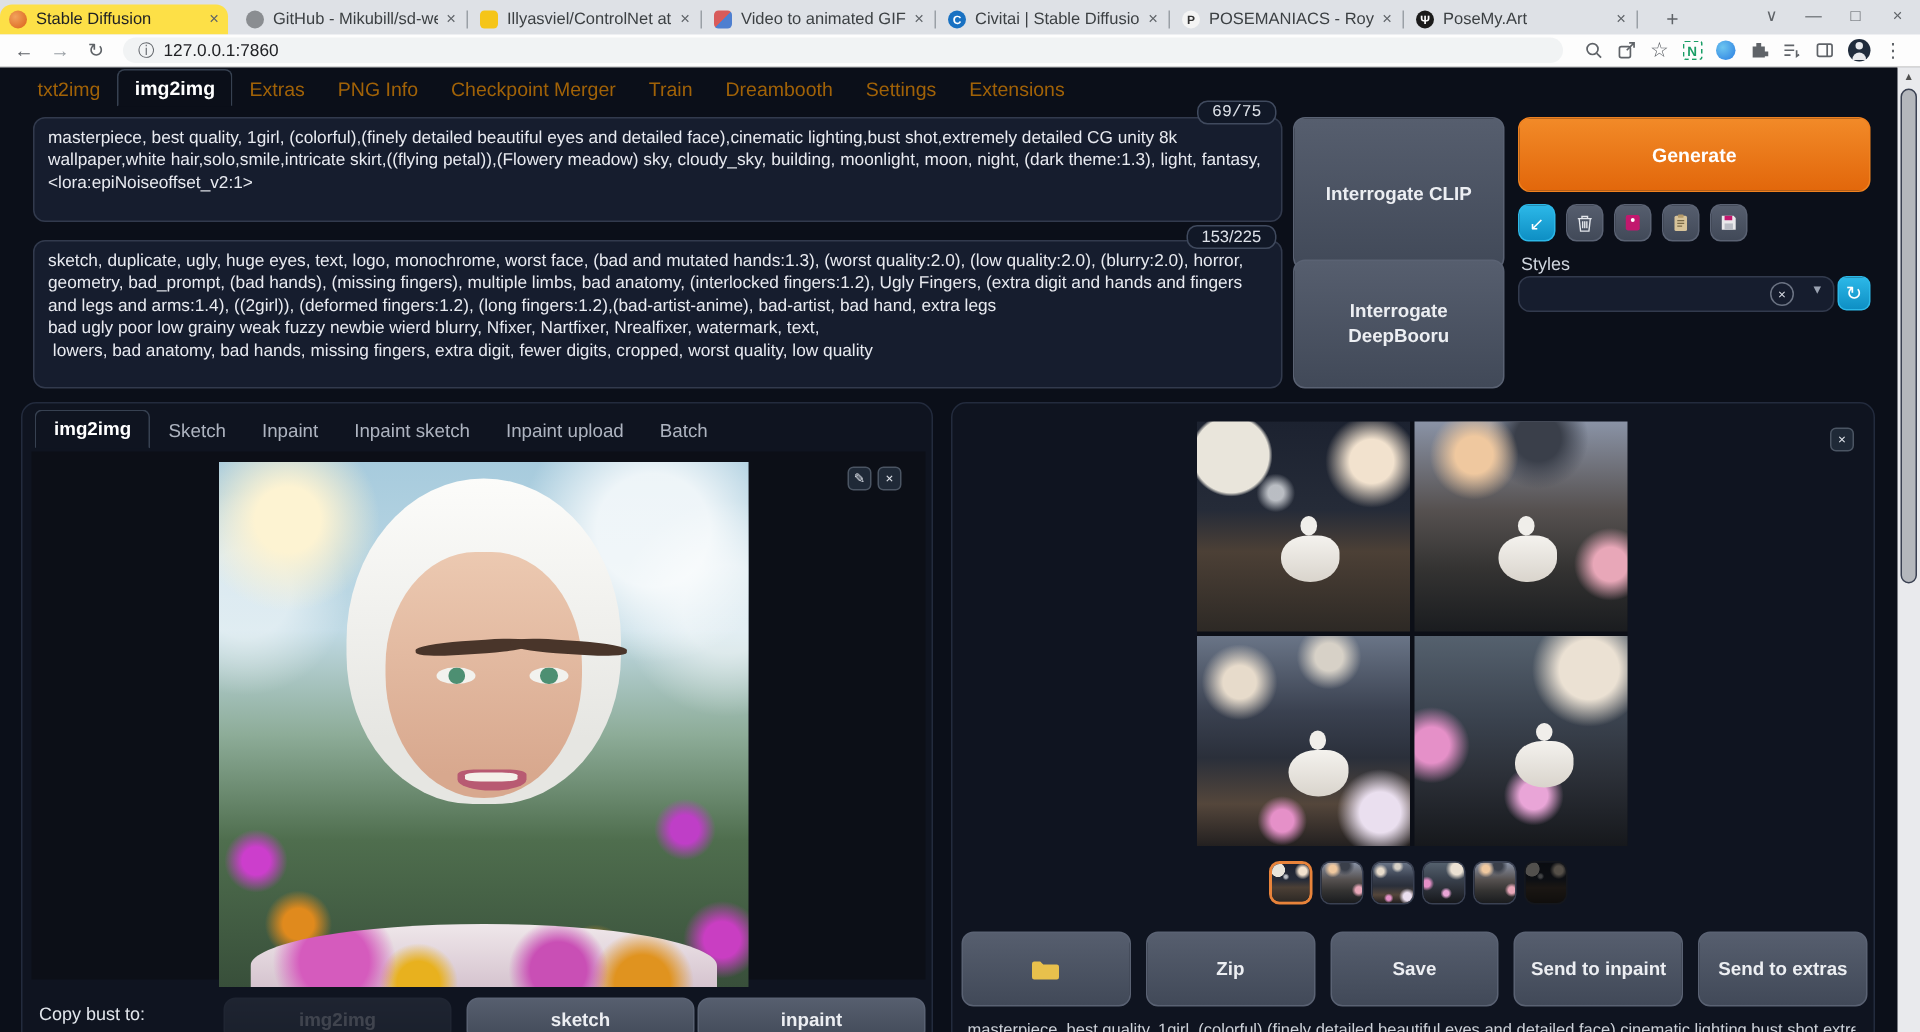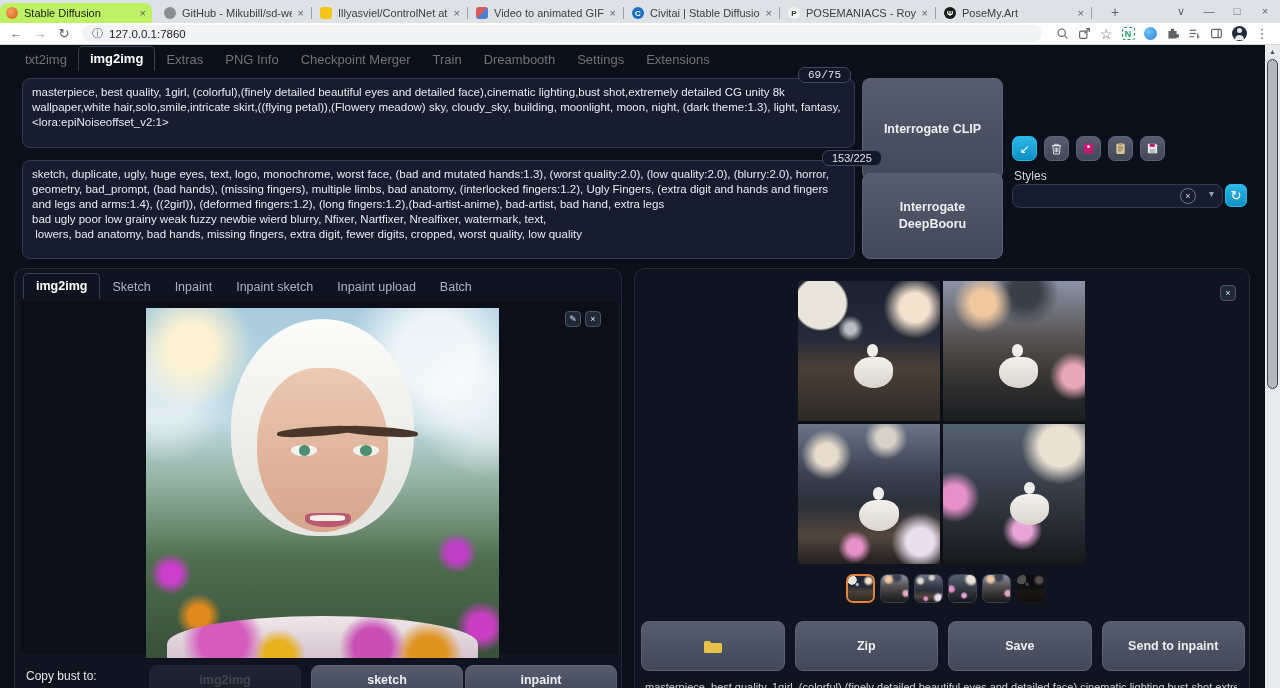--- a/index.html
+++ b/index.html
@@ -2,21 +2,21 @@
 <html><head>
 <meta charset="utf-8">
 <style>
   * { margin:0; padding:0; box-sizing:border-box; }
   html,body { width:1280px; height:688px; overflow:hidden; font-family:"Liberation Sans","DejaVu Sans",sans-serif; background:#0b0f19; }
 
   
   .chrome { position:absolute; top:0; left:0; width:1280px; height:45px; background:#dee1e6; }
   .tabstrip { position:relative; height:23px; }
   .btab { position:absolute; top:3px; height:20px; width:152px; display:flex; align-items:center; gap:6px; padding:0 6px; font-size:11px; color:#3c4043; border-radius:8px 8px 0 0; }
-  .btab.active { background:#bef264; color:#202124; }
+  .btab.active { background:#fde047; color:#202124; }
   .btab .ttl { flex:1; white-space:nowrap; overflow:hidden; }
   .btab .tclose { font-size:11px; color:#5f6368; flex:0 0 auto; }
   .btab:not(.active)::after { content:""; position:absolute; right:-2px; top:4px; height:12px; width:1px; background:#9aa0a6; }
   .fav { width:12px; height:12px; border-radius:50%; flex:0 0 auto; display:flex; align-items:center; justify-content:center; font-size:8px; font-weight:bold; color:#fff; }
   .newtab { position:absolute; top:4px; left:1106px; width:18px; height:18px; border-radius:50%; text-align:center; line-height:17px; font-size:14px; color:#5f6368; }
   .winbtn { position:absolute; top:2px; width:26px; height:18px; text-align:center; line-height:18px; font-size:11px; color:#5f6368; }
   .toolbar { position:absolute; top:23px; left:0; width:1280px; height:22px; background:#fdfdfd; border-bottom:1px solid #d6d6d6; display:flex; align-items:center; }
   .navic { width:24px; text-align:center; font-size:13px; color:#5f6368; }
   .navic.dim { color:#9aa0a6; }
   .urlpill { margin-left:6px; width:960px; height:17px; background:#f1f3f4; border-radius:9px; display:flex; align-items:center; padding:0 10px; gap:6px; font-size:11.5px; color:#202124; }
@@ -29,29 +29,29 @@
   .avatar::after { content:""; position:absolute; bottom:1px; left:3px; width:9px; height:5px; border-radius:5px 5px 0 0; background:#e8eaed; }
   svg.mini { width:13px; height:13px; fill:none; stroke:#5f6368; stroke-width:1.4; }
 
   
   .app { position:absolute; top:45px; left:0; width:1265px; height:643px; background:#0b0f19; color:#e5e7eb; }
   .scrollbar { position:absolute; top:45px; right:0; width:15px; height:643px; background:#e9eaed; }
   .scrollbar .arrow { display:block; text-align:center; font-size:7px; color:#505050; padding-top:3px; }
   .scrollbar .thumb { position:absolute; top:14px; left:2px; width:11px; height:330px; background:#b4b7bc; border-radius:6px; }
 
   .uitabs { position:absolute; top:2px; left:14px; display:flex; align-items:flex-end; height:24px; font-size:13px; }
-  .uitab { padding:4px 11px; color:#737373; }
+  .uitab { padding:4px 11px; color:#a16207; }
   .uitab.active { color:#fff; font-weight:bold; border:1px solid #374151; border-bottom-color:#0b0f19; border-radius:5px 5px 0 0; background:#0b0f19; }
 
   .txtbox { position:absolute; left:22px; width:833px; background:#161d2e; border:1px solid #323a4d; border-radius:8px; padding:6px 9px; font-size:11.5px; line-height:1.3; color:#e8eaf0; white-space:pre-wrap; overflow:hidden; }
   #promptBox { top:33px; height:70px; }
   #negBox { top:115px; height:99px; }
   .tokbadge { position:absolute; background:#111827; border:1px solid #404a5e; border-radius:7px; font-size:11px; color:#dfe3ea; padding:1px 9px; z-index:3; }
   #tok1 { left:798px; top:22px;font-family:Liberation Mono, monospace; }
-  #tok2 { left:791px; top:105px;margin-left:31px; }
+  #tok2 { left:791px; top:105px; }
 
   .btn2 { background:linear-gradient(180deg,#565e6e,#414958); border:1px solid #5a6273; border-radius:8px; color:#eceef2; font-weight:bold; display:flex; align-items:center; justify-content:center; text-align:center; font-size:12.5px; font-family:inherit; }
   #interrogateClip { position:absolute; left:862px; top:33px; width:141px; height:102px; }
   #interrogateDB { position:absolute; left:862px; top:128px; width:141px; height:86px; padding:0 28px; line-height:1.4; }
   #generateBtn { position:absolute; left:1012px; top:33px; width:235px; height:50px; background:linear-gradient(180deg,#f28a28,#e2670b); border:1px solid #f0811f; border-radius:8px; color:#fff; font-weight:bold; font-size:13px; display:flex; align-items:center; justify-content:center; }
   .iconrow { position:absolute; left:1012px; top:91px; display:flex; gap:7px; }
   .sqbtn { width:25px; height:25px; border-radius:7px; background:linear-gradient(180deg,#565e6e,#414958); border:1px solid #5a6273; display:flex; align-items:center; justify-content:center; font-size:12px; color:#fff; }
   .sqbtn.blue { background:linear-gradient(180deg,#2cb8e8,#0e8fc4); border-color:#2cb8e8; }
   .styleslabel { position:absolute; left:1014px; top:124px; font-size:12px; color:#cfd5de; }
   .stylesbox { position:absolute; left:1012px; top:139px; width:211px; height:24px; background:#161d2e; border:1px solid #323a4d; border-radius:8px; }
@@ -252,20 +252,21 @@
   <div class="txtbox" id="promptBox">masterpiece, best quality, 1girl, (colorful),(finely detailed beautiful eyes and detailed face),cinematic lighting,bust shot,extremely detailed CG unity 8k wallpaper,white hair,solo,smile,intricate skirt,((flying petal)),(Flowery meadow) sky, cloudy_sky, building, moonlight, moon, night, (dark theme:1.3), light, fantasy,
 &lt;lora:epiNoiseoffset_v2:1&gt;</div>
 
   <div class="tokbadge" id="tok2">153/225</div>
   <div class="txtbox" id="negBox">sketch, duplicate, ugly, huge eyes, text, logo, monochrome, worst face, (bad and mutated hands:1.3), (worst quality:2.0), (low quality:2.0), (blurry:2.0), horror, geometry, bad_prompt, (bad hands), (missing fingers), multiple limbs, bad anatomy, (interlocked fingers:1.2), Ugly Fingers, (extra digit and hands and fingers and legs and arms:1.4), ((2girl)), (deformed fingers:1.2), (long fingers:1.2),(bad-artist-anime), bad-artist, bad hand, extra legs
 bad ugly poor low grainy weak fuzzy newbie wierd blurry, Nfixer, Nartfixer, Nrealfixer, watermark, text,
  lowers, bad anatomy, bad hands, missing fingers, extra digit, fewer digits, cropped, worst quality, low quality</div>
 
   <div class="btn2" id="interrogateClip">Interrogate CLIP</div>
   <div class="btn2" id="interrogateDB">Interrogate DeepBooru</div>
+  <div id="generateBtn">Generate</div>
 
   <div class="iconrow">
     <div class="sqbtn blue">↙</div>
     <div class="sqbtn">
       <svg class="g" width="13" height="13" viewBox="0 0 14 14">
           <path d="M3 4h8l-1 9H4z M2 4h10 M5 4V2.5h4V4 M5.5 6v5 M7 6v5 M8.5 6v5" stroke="#e3e6eb" stroke-width="1" fill="none"></path>
         </svg>
     </div>
     <div class="sqbtn">
       <svg class="g" width="13" height="13" viewBox="0 0 14 14">
@@ -370,20 +371,21 @@
 
     <div class="gbtns">
       <div class="btn2 gbtn">
         <svg class="g" width="20" height="15" viewBox="0 0 20 15">
             <path d="M1 3.5a1.5 1.5 0 0 1 1.5-1.5h4l2 2h9A1.5 1.5 0 0 1 19 5.5v7A1.5 1.5 0 0 1 17.5 14h-15A1.5 1.5 0 0 1 1 12.5z" fill="#e8c04c"></path>
           </svg>
       </div>
       <div class="btn2 gbtn">Zip</div>
       <div class="btn2 gbtn">Save</div>
       <div class="btn2 gbtn">Send to inpaint</div>
+      <div class="btn2 gbtn">Send to extras</div>
     </div>
 
     <div class="ginfo">masterpiece, best quality, 1girl, (colorful),(finely detailed beautiful eyes and detailed face),cinematic lighting,bust shot,extremely detailed CG unity 8k wallpaper,white hair,solo,smile,intricate</div>
   </div>
 </div>
 
 <div class="scrollbar">
   <span class="arrow">▲</span>
   <div class="thumb"></div>
 </div>

